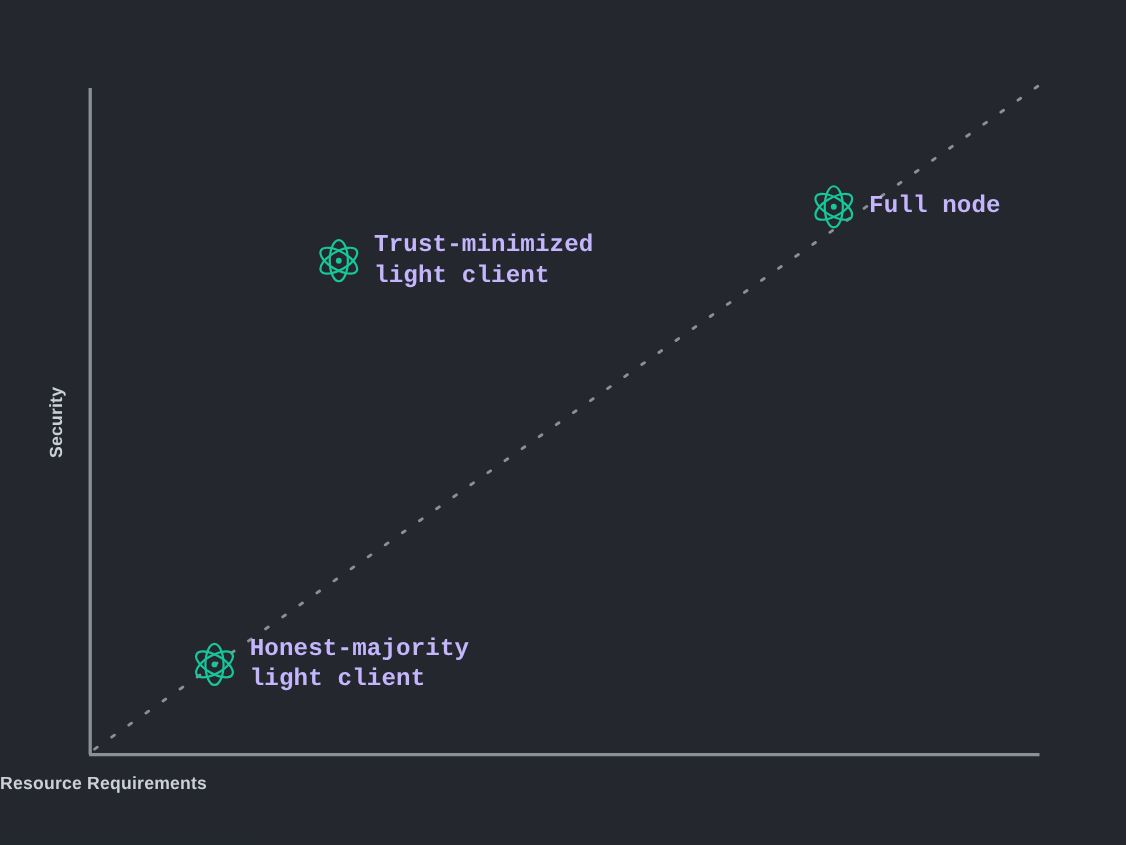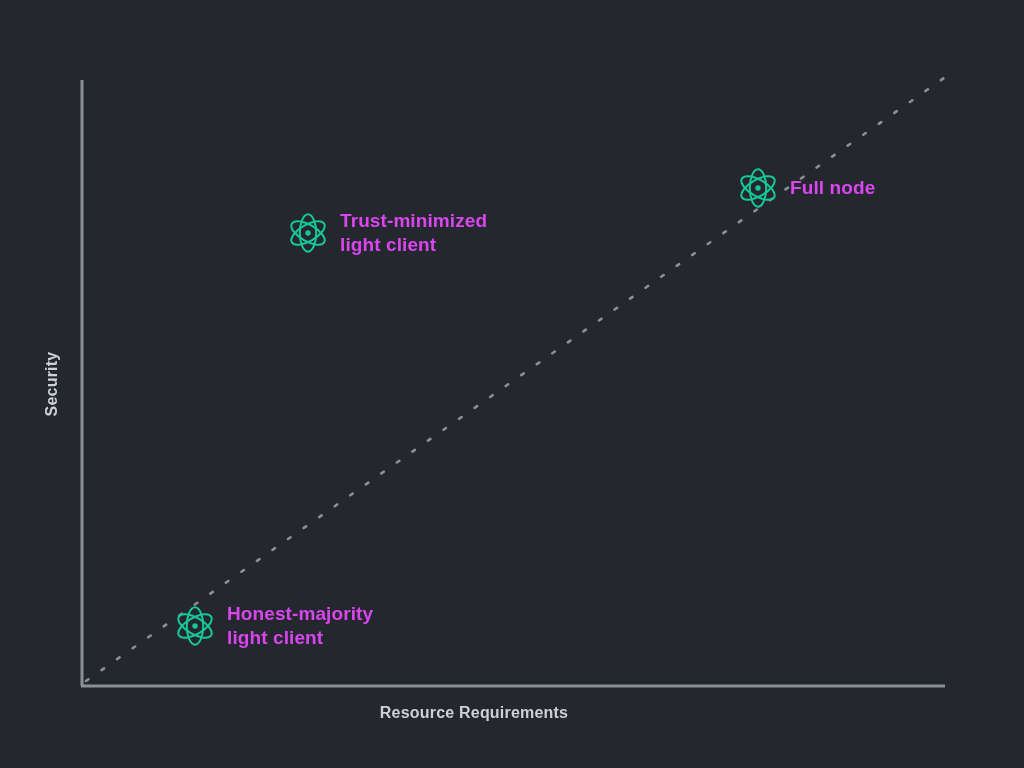--- a/index.html
+++ b/index.html
@@ -30,51 +30,51 @@
     color: #ccd1d6;
     font-size: 16px;
     font-weight: bold;
     letter-spacing: 0.2px;
     white-space: nowrap;
   }
   #xaxis-label {
     left: 0;
     width: 868px;
     top: 704px;
-    text-align: center;
-    padding-left: 40px;
+    text-align: left;
   }
   #yaxis-label {
     left: 0px;
     top: 372px;
     width: 110px;
     text-align: center;
     transform: rotate(-90deg);
     transform-origin: 55px 12px;
   }
   .point {
     position: absolute;
     display: flex;
     align-items: center;
   }
   .point-icon {
     width: 46px;
     height: 46px;
     flex: 0 0 46px;
   }
   .point-label {
-    color: #d946ef;
-    font-size: 19px;
+    color: #c4b5fd;
+    font-size: 22px;
     font-weight: bold;
     line-height: 1.28;
     margin-left: 9px;
     white-space: pre-line;
     letter-spacing: 0.1px;
+    font-family: Liberation Mono, monospace;
   }
-  #point-0 { left: 172px; top: 576px; margin-top: 26px; }
+  #point-0 { left: 172px; top: 576px; }
   #point-1 { left: 285px; top: 209px; align-items: center; }
   #point-2 { left: 735px; top: 165px; }
 </style>
 </head>
 <body>
 
 <div id="chart-root">
 
   <svg class="chart-svg" viewBox="0 0 1024 768">
 

